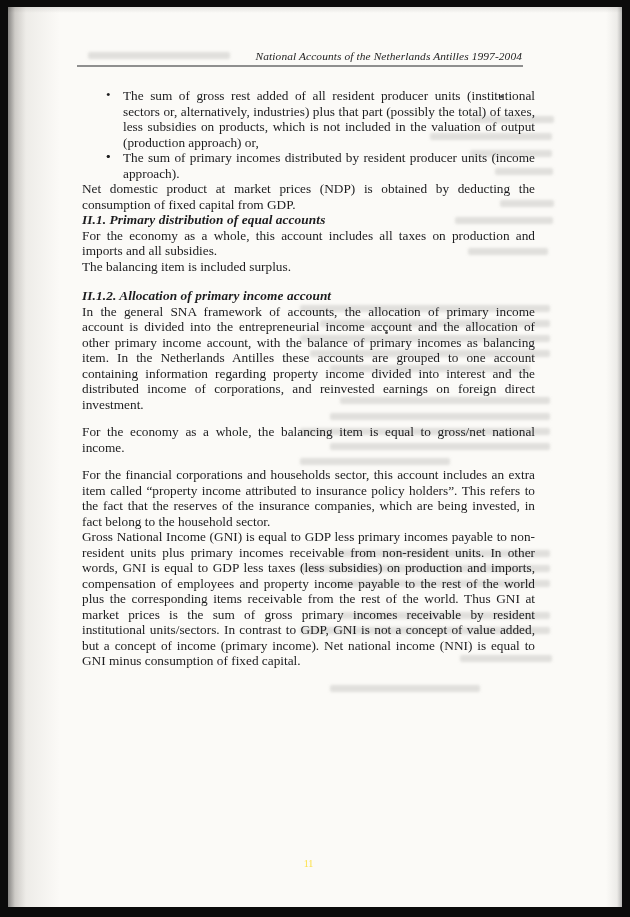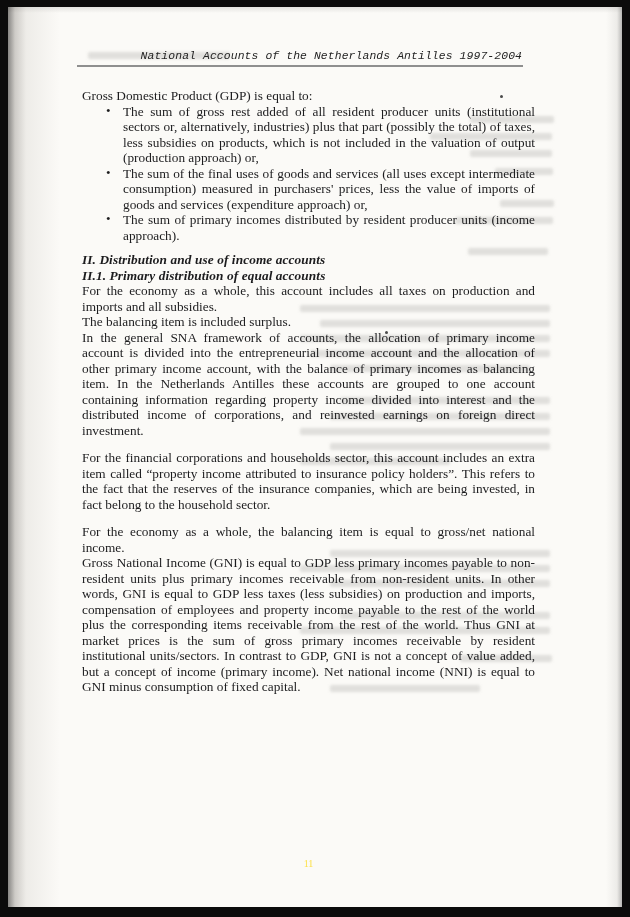--- a/index.html
+++ b/index.html
@@ -22,21 +22,20 @@
   }
   .header-title {
     position: absolute;
     top: 50px; left: 77px; width: 445px;
     text-align: right;
     font-style: italic;
     font-size: 11.4px;
     line-height: 13px;
     color: #232323;
     letter-spacing: 0.1px;
-    font-family: Liberation Mono, monospace;
   }
   .header-rule {
     position: absolute;
     top: 65px; left: 77px; width: 446px;
     height: 2px;
     background: #8f8f8f;
   }
   .content {
     position: absolute;
     left: 82px; top: 88px; width: 453px;
@@ -119,48 +118,47 @@
   <div class="ghost" style="left:322px; top:678px; width:150px;"></div>
   <div class="speck" style="left:492px; top:88px;"></div>
   <div class="speck" style="left:377px; top:324px;"></div>
 </div>
 
 <div class="header-title">National Accounts of the Netherlands Antilles 1997-2004</div>
 <div class="header-rule"></div>
 
 <div class="content">
 
-  <p>Gross Domestic Product (GDP) is equal to:</p>
 
   <ul class="bullet-list">
     <li class="bullet-item">
       <span class="bullet-dot">•</span>
       <span>The sum of gross rest added of all resident producer units (institutional sectors or, alternatively, industries) plus that part (possibly the total) of taxes, less subsidies on products, which is not included in the valuation of output (production approach) or,</span>
     </li>
     <li class="bullet-item">
       <span class="bullet-dot">•</span>
-      <span>The sum of the final uses of goods and services (all uses except intermediate consumption) measured in purchasers' prices, less the value of imports of goods and services (expenditure approach) or,</span>
     </li>
     <li class="bullet-item">
       <span class="bullet-dot">•</span>
       <span>The sum of primary incomes distributed by resident producer units (income approach).</span>
     </li>
   </ul>
 
+  <p>Net domestic product at market prices (NDP) is obtained by deducting the consumption of fixed capital from GDP.</p>
 
-  <p class="sec-heading gap-sm">II. Distribution and use of income accounts</p>
   <p class="sec-heading">II.1. Primary distribution of equal accounts</p>
 
   <p>For the economy as a whole, this account includes all taxes on production and imports and all subsidies.</p>
   <p>The balancing item is included surplus.</p>
 
+  <p class="sec-heading gap-lg">II.1.2. Allocation of primary income account</p>
 
   <p>In the general SNA framework of accounts, the allocation of primary income account is divided into the entrepreneurial income account and the allocation of other primary income account, with the balance of primary incomes as balancing item. In the Netherlands Antilles these accounts are grouped to one account containing information regarding property income divided into interest and the distributed income of corporations, and reinvested earnings on foreign direct investment.</p>
+  <p class="gap-md">For the economy as a whole, the balancing item is equal to gross/net national income.</p>
   <p class="gap-md">For the financial corporations and households sector, this account includes an extra item called “property income attributed to insurance policy holders”. This refers to the fact that the reserves of the insurance companies, which are being invested, in fact belong to the household sector.</p>
-  <p class="gap-md">For the economy as a whole, the balancing item is equal to gross/net national income.</p>
   <p>Gross National Income (GNI) is equal to GDP less primary incomes payable to non-resident units plus primary incomes receivable from non-resident units. In other words, GNI is equal to GDP less taxes (less subsidies) on production and imports, compensation of employees and property income payable to the rest of the world plus the corresponding items receivable from the rest of the world. Thus GNI at market prices is the sum of gross primary incomes receivable by resident institutional units/sectors. In contrast to GDP, GNI is not a concept of value added, but a concept of income (primary income). Net national income (NNI) is equal to GNI minus consumption of fixed capital.</p>
 
 </div>
 
 <div class="page-number">11</div>
 
 <div class="frame-edge" style="left:0; top:0; width:630px; height:7px;"></div>
 <div class="frame-edge" style="left:0; top:907px; width:630px; height:10px;"></div>
 <div class="frame-edge" style="left:0; top:0; width:8px; height:917px;"></div>
 <div class="frame-edge" style="left:622px; top:0; width:8px; height:917px;"></div>

